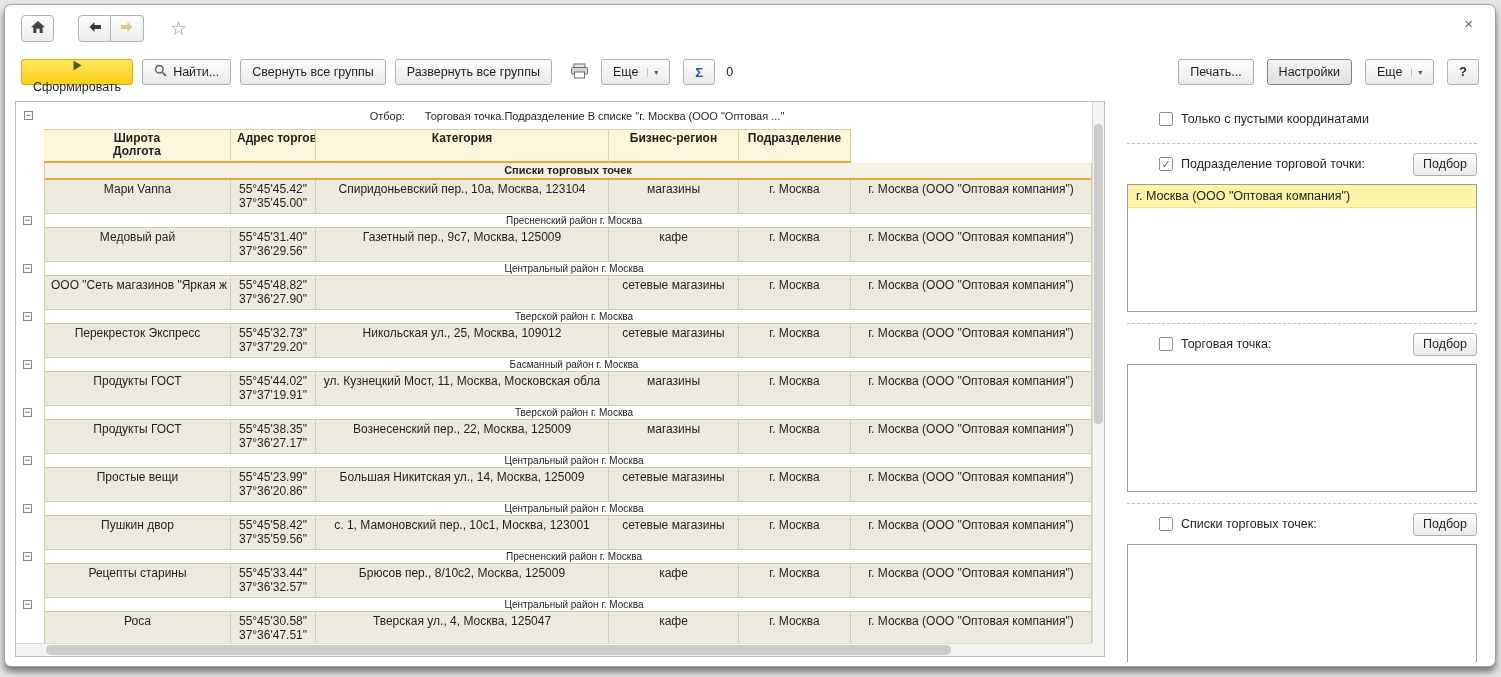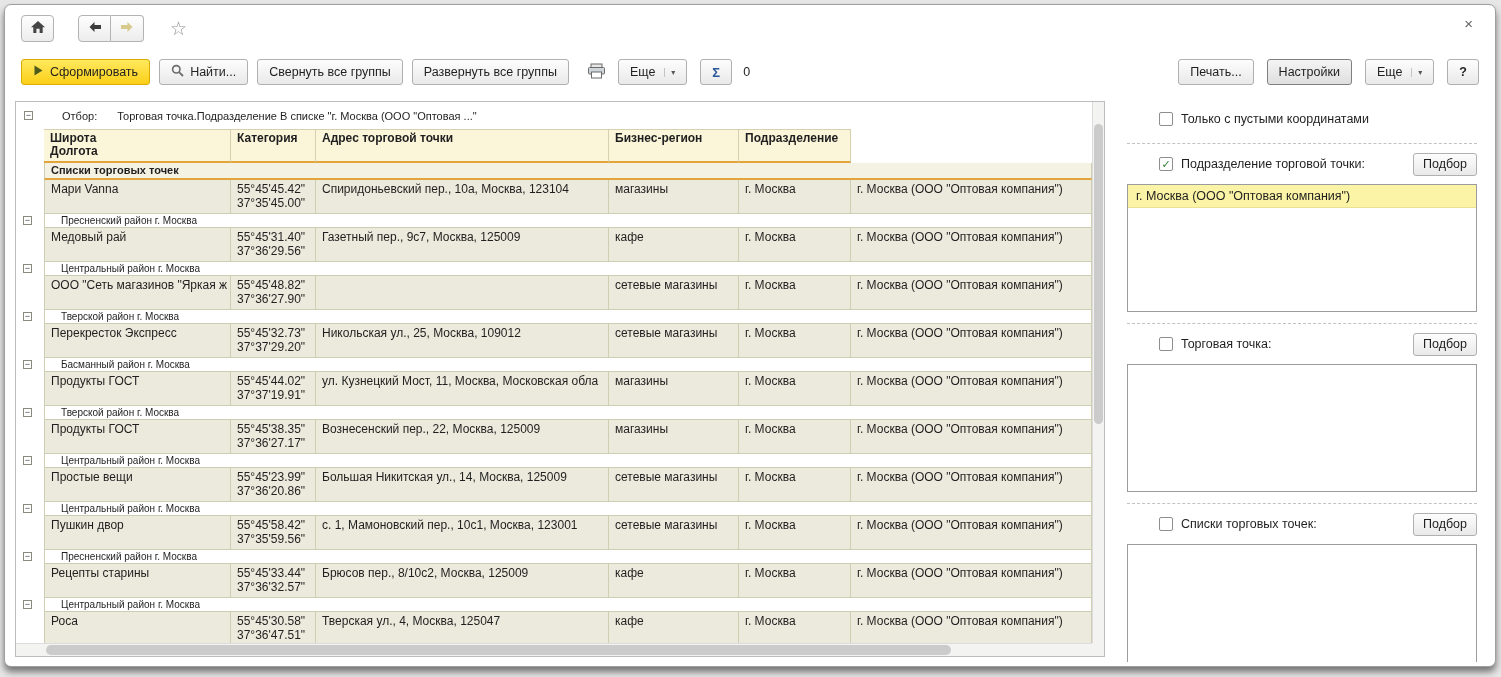--- a/index.html
+++ b/index.html
@@ -15,32 +15,32 @@
   .nav-pair .sq-btn:last-child { border-radius:0 4px 4px 0; border-left:none; }
   .star { font-size:19px; color:#8f8f8f; margin-left:16px; cursor:pointer; }
   .page-title { font-size:15px; font-weight:700; margin-left:12px; }
   .close-x { margin-left:auto; font-size:15px; color:#666; cursor:pointer; padding:2px 6px; align-self:flex-start; margin-top:8px; }
 
   
   .toolbar { height:40px; display:flex; align-items:center; padding:0 16px; gap:9px; }
   .btn { height:26px; display:inline-flex; align-items:center; gap:6px; padding:0 11px; background:linear-gradient(#fdfdfd,#e9e9e9); border:1px solid #b0b0b0; border-radius:3px; font-size:12.5px; cursor:pointer; white-space:nowrap; color:#1f1f1f; }
   .btn .arr { font-size:8px; color:#555; margin-left:3px; padding-left:6px; border-left:1px solid #c4c4c4; }
   .btn .arr::before { content:"▾"; }
-  .btn-generate { background:linear-gradient(#ffe95e,#fbcf18); border-color:#d8ad00; }
+  .btn-generate { background:linear-gradient(#ffe95e,#fbcf18); border-color:#d8ad00;flex-direction:column; }
   .icon-btn { border:none; background:none; padding:0 3px; cursor:pointer; height:26px; display:inline-flex; align-items:center; margin-left:6px; }
   .btn-sigma { min-width:31px; justify-content:center; color:#2b579a; font-weight:700; font-size:13px; margin-left:4px; }
   .sum-val { margin-left:2px; font-size:12.5px; }
   .right-group { margin-left:auto; display:flex; align-items:flex-start; gap:13px; }
   .btn.active { background:linear-gradient(#f4f4f4,#dfdfdf); border-color:#7f7f7f; }
   .btn-help { min-width:28px; justify-content:center; font-weight:700; }
 
   
   .content { position:absolute; top:88px; left:0; right:0; bottom:0; }
   .report-wrap { position:absolute; left:10px; top:8px; width:1090px; bottom:9px; border:1px solid #bdbdbd; background:#fff; }
-  .report-scroll { position:absolute; left:0; top:0; right:12px; bottom:13px; overflow:hidden; }
+  .report-scroll { position:absolute; left:0; top:0; right:12px; bottom:13px; overflow:hidden;text-align:center; }
 
   .filter-row { position:relative; height:27px; padding-top:8px; }
   .filter-row .expander { position:absolute; left:8px; top:9px; }
   .filter-text { margin-left:46px; font-size:11px; white-space:nowrap; }
   .filter-text .lbl { margin-right:20px; }
 
   .grid { display:grid; grid-template-columns:28px 187px 85px 293px 130px 112px 1fr; }
   .hcell { background:#fbf5d9; border-top:1px solid #d6d0ae; border-right:1px solid #d6d0ae; border-bottom:2px solid #e2a43b; padding:2px 6px 3px; font-weight:700; line-height:13px; overflow:hidden; white-space:nowrap; }
   .hcell.bl { border-left:1px solid #d6d0ae; }
   .gcell { grid-column:2 / -1; background:#f4f2e3; border-bottom:2px solid #e2a43b; border-right:1px solid #cfcdb2; border-left:1px solid #cfcdb2; padding:1px 6px 2px; font-weight:700; font-size:11px; }
@@ -173,22 +173,22 @@
             <span class="lbl">Отбор:</span><span>Торговая точка.Подразделение В списке "г. Москва  (ООО "Оптовая ..."</span>
           </div>
         </div>
 
         <div class="grid">
           <div class="margin-cell"></div>
           <div class="hcell">
             <div>Широта</div>
             <div>Долгота</div>
           </div>
+          <div class="hcell">Адрес торговой точки</div>
           <div class="hcell">Категория</div>
-          <div class="hcell">Адрес торговой точки</div>
           <div class="hcell">Бизнес-регион</div>
           <div class="hcell">Подразделение</div>
         </div>
 
         <div class="grid">
           <div class="margin-cell"></div>
           <div class="gcell">Списки торговых точек</div>
         </div>
 
         <div id="rows-host">

